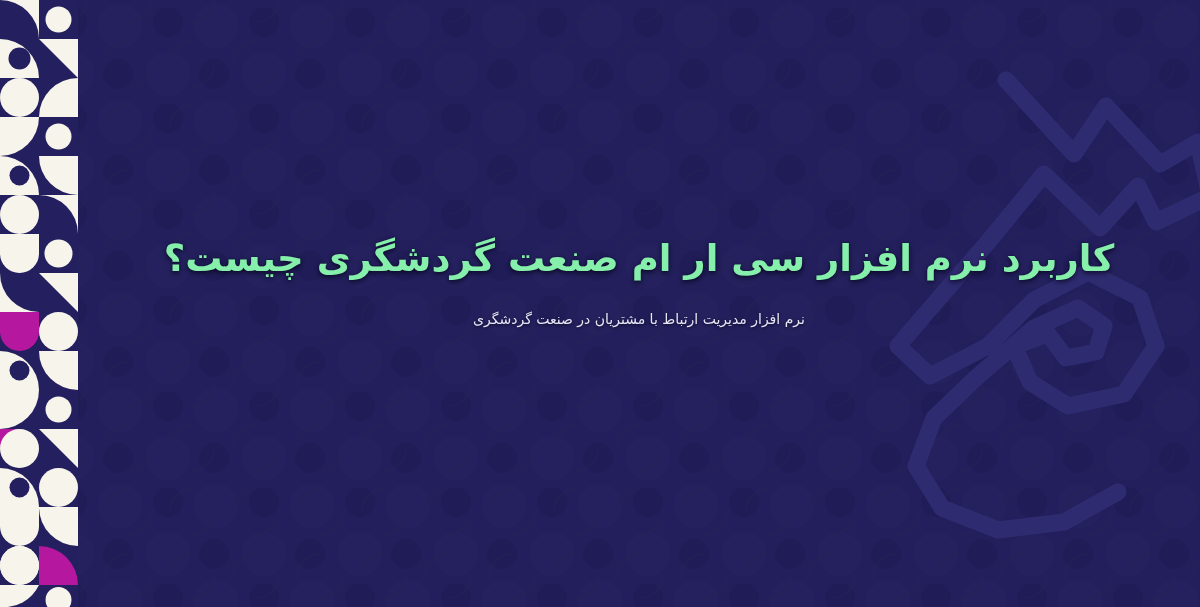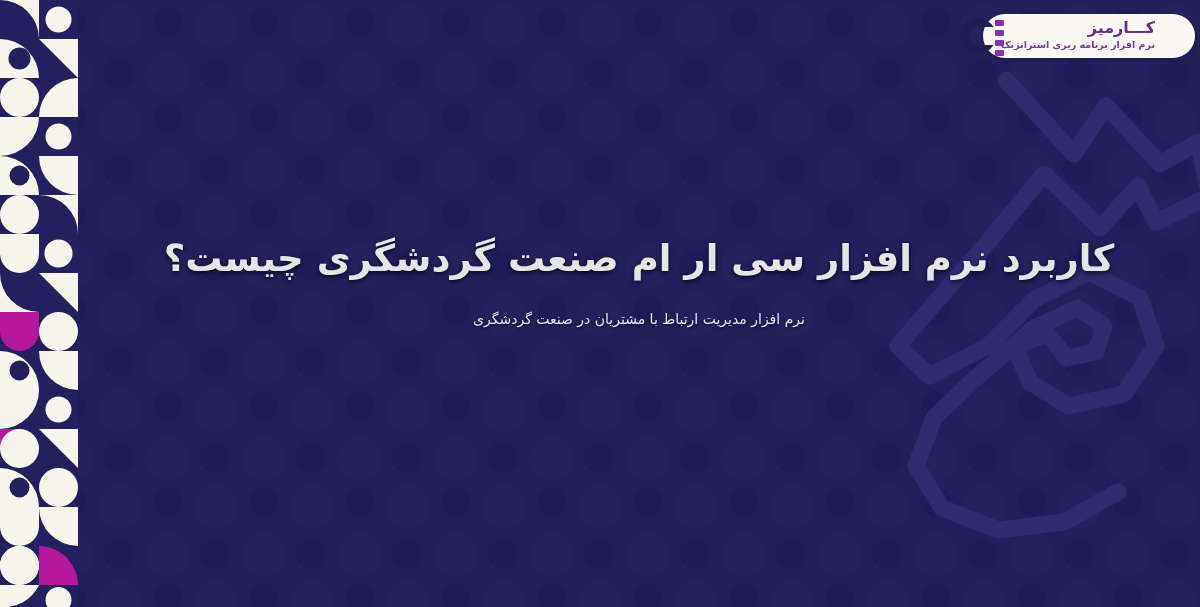--- a/index.html
+++ b/index.html
@@ -68,21 +68,21 @@
     position: absolute;
     left: 78px;
     right: 0;
     top: 232px;
     text-align: center;
   }
   .headline {
     margin: 0;
     font-size: 37px;
     font-weight: bold;
-    color: #e5e5e5;
+    color: #86efac;
     letter-spacing: 0px;
     line-height: 1.45;
     text-shadow: 0 2px 5px rgba(8,6,32,0.85), 0 0 1px rgba(8,6,32,0.9);
     direction: rtl;
     white-space: nowrap;
   }
   .subline {
     margin: 22px 0 0 0;
     font-size: 14px;
     font-weight: normal;
@@ -237,31 +237,14 @@
       <path d="M0 585 h39 a39 39 0 0 1 -39 22 z"></path>
       <circle cx="58.5" cy="600" r="13"></circle>
     </g>
   </svg>
 
   <div class="text-block">
     <h1 class="headline">کاربرد نرم افزار سی ار ام صنعت گردشگری چیست؟</h1>
     <p class="subline">نرم افزار مدیریت ارتباط با مشتریان در صنعت گردشگری</p>
   </div>
 
-  <div class="logo-badge">
-    <div class="logo-pill">
-      <span class="logo-title">کـــارمیز</span>
-      <span class="logo-sub">نرم افزار برنامه ریزی استراتژیک</span>
-
-      <svg class="logo-mark" viewBox="0 0 56 50">
-        <path d="M30 8 a17 17 0 1 0 0 34 a17 17 0 0 0 14.5 -8 h-11.5 a10 10 0 1 1 0 -18 h11.5 a17 17 0 0 0 -14.5 -8 z" fill="#201d55"></path>
-        <path d="M30 6.5 a18.5 18.5 0 1 0 0 37 l0 -8 a10.5 10.5 0 1 1 0 -21 z" fill="#201d55"></path>
-        <g fill="#8e2fae">
-          <rect x="46" y="9" width="9" height="6" rx="1"></rect>
-          <rect x="46" y="19" width="9" height="6" rx="1"></rect>
-          <rect x="46" y="29" width="9" height="6" rx="1"></rect>
-          <rect x="46" y="39" width="9" height="6" rx="1"></rect>
-        </g>
-      </svg>
-    </div>
-  </div>
 
 </div>
 
 </body></html>

